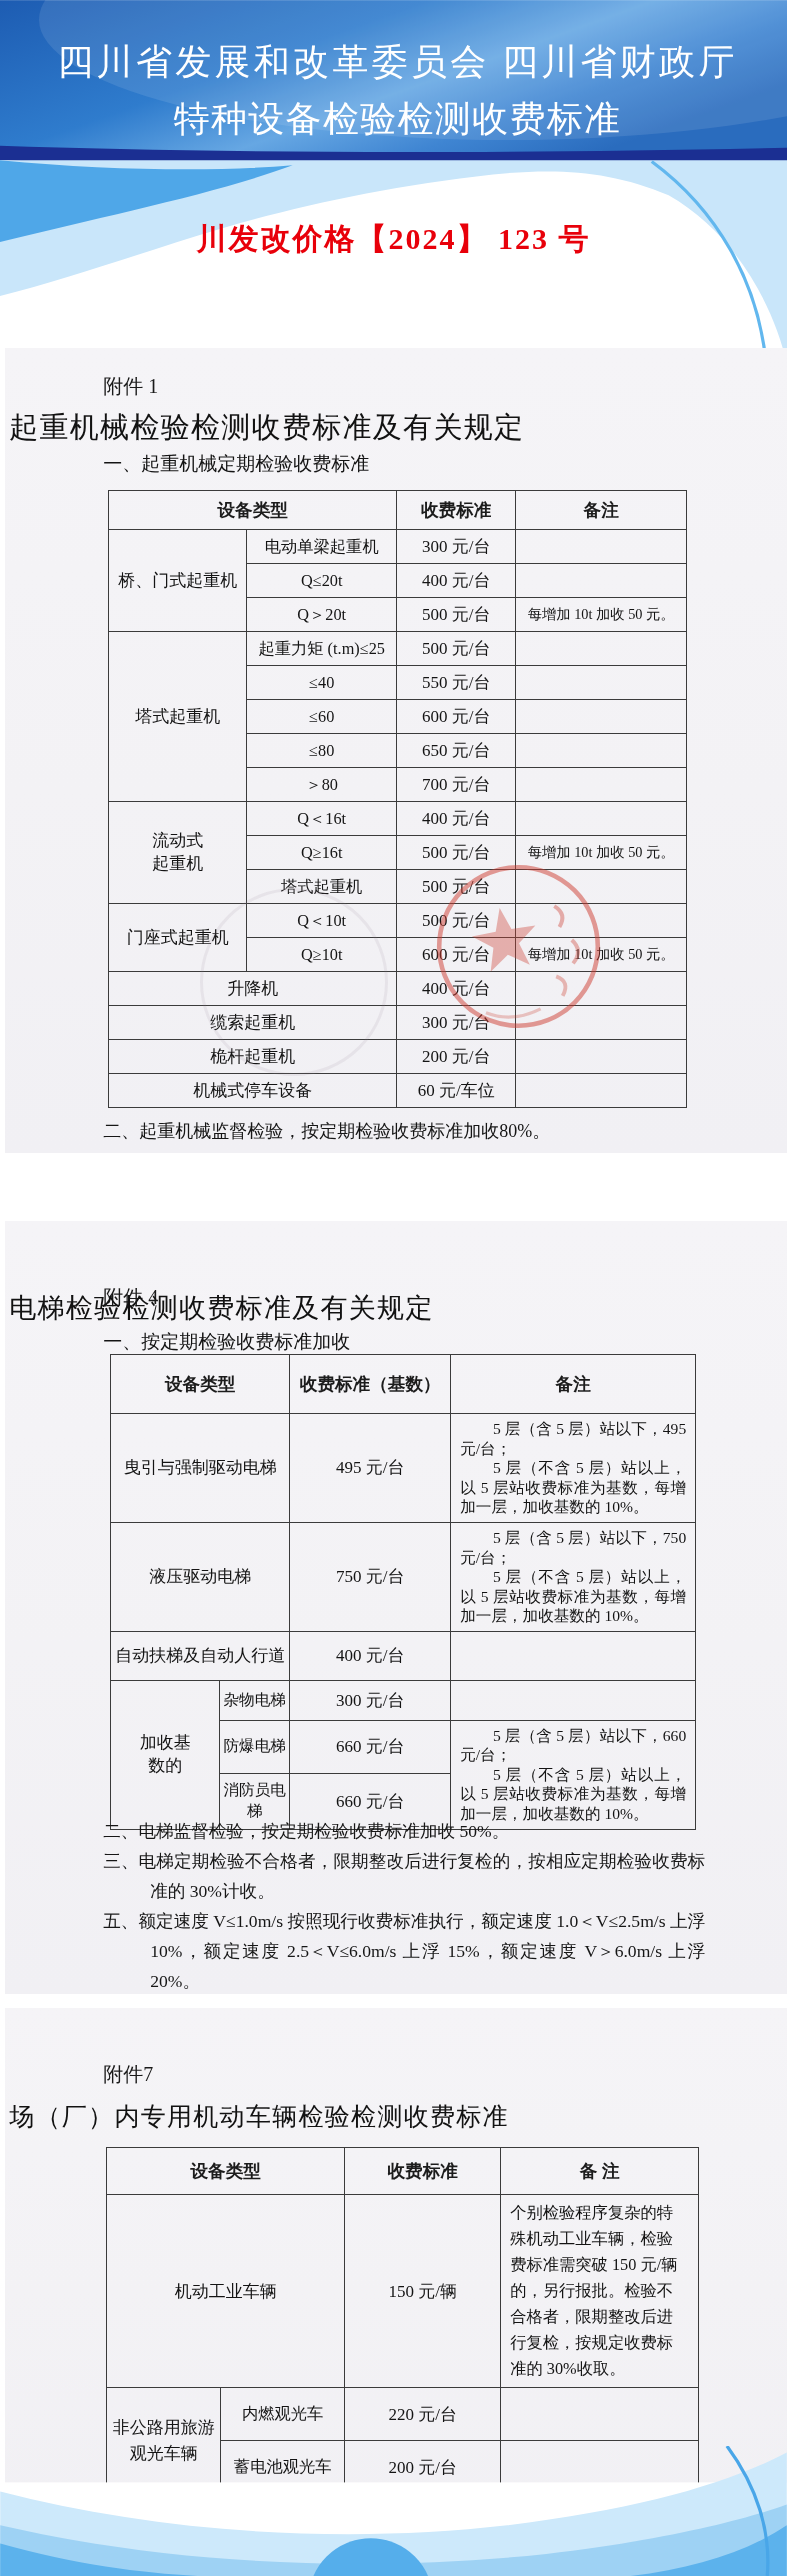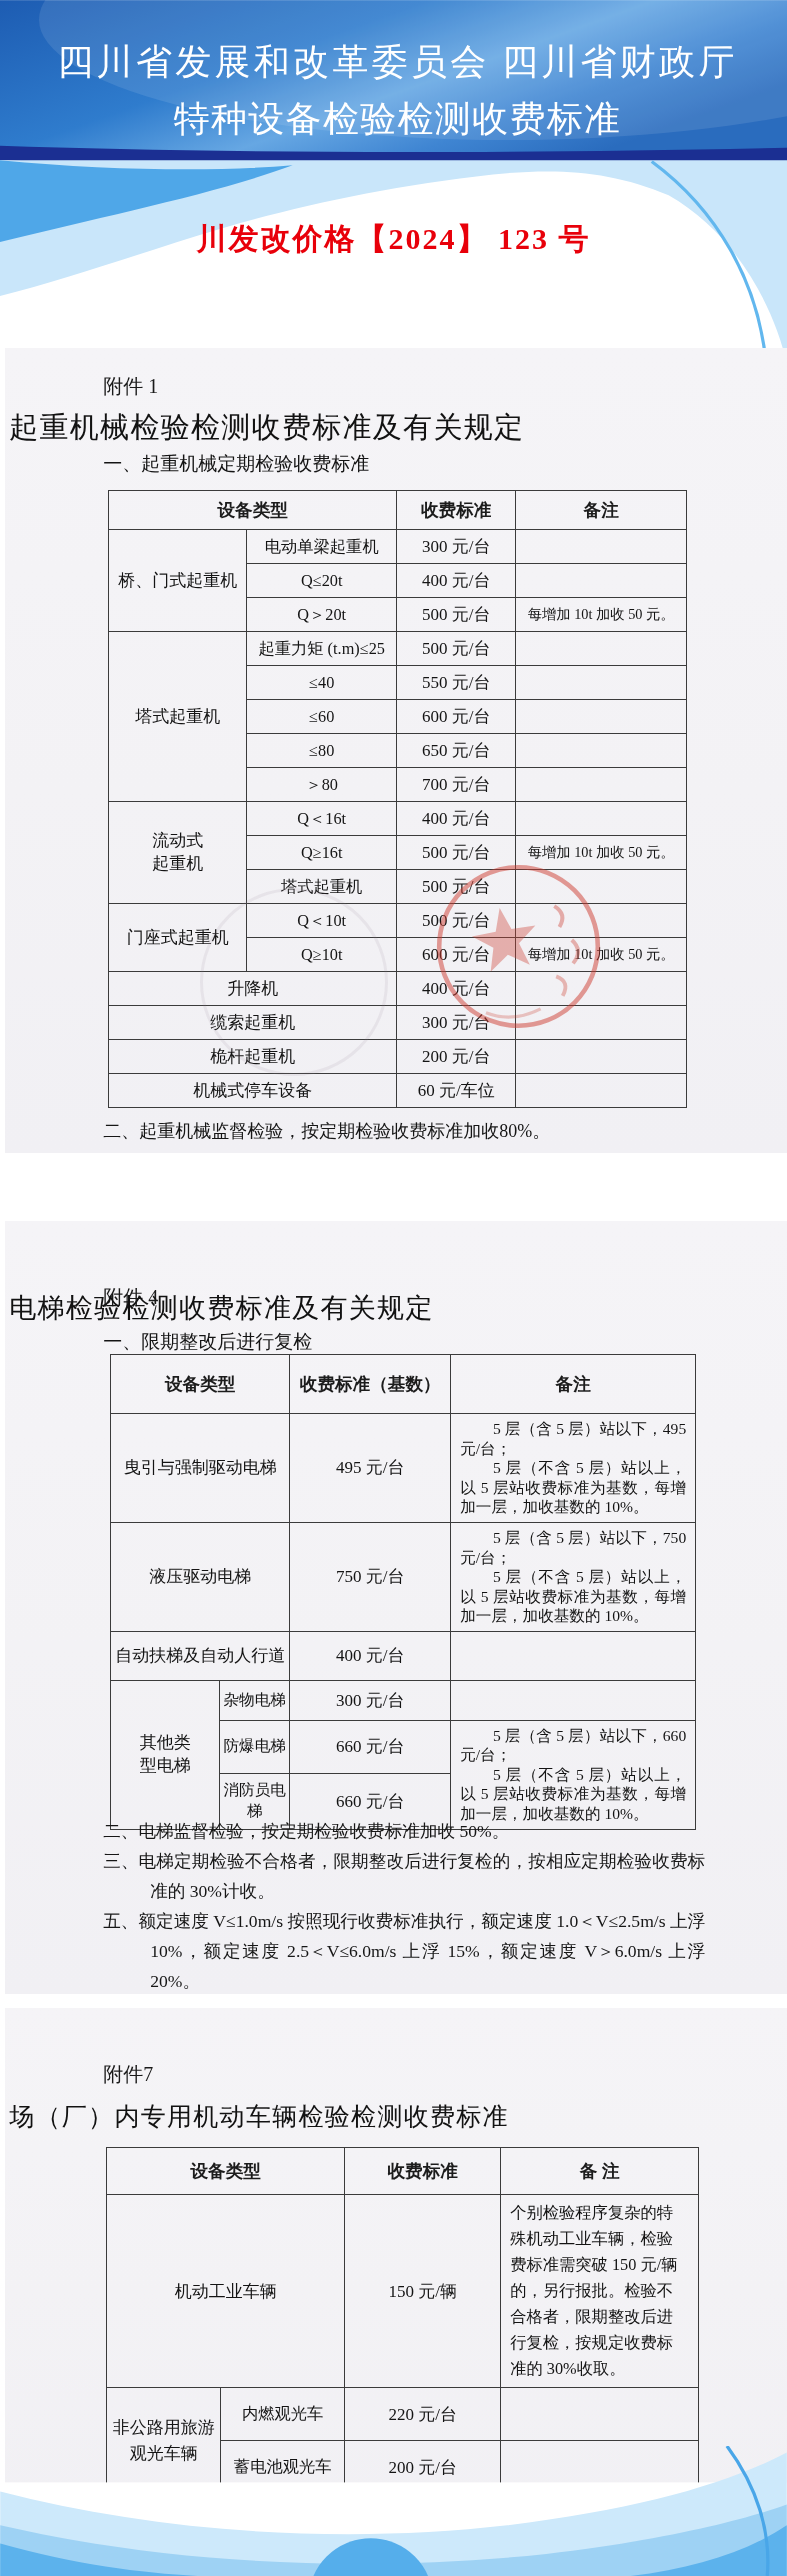--- a/index.html
+++ b/index.html
@@ -202,21 +202,21 @@
       <path d="M252,140 q18,16 2,36" fill="none" stroke="rgba(205,65,52,0.38)" stroke-width="6"></path>
       <path d="M228,196 q22,8 10,30" fill="none" stroke="rgba(205,65,52,0.35)" stroke-width="6"></path>
       <path d="M120,252 q40,16 84,-6" fill="none" stroke="rgba(205,65,52,0.28)" stroke-width="5"></path>
     </svg>
     <div class="stamp-faint"></div>
   </section>
 
   <section class="card card2">
     <div class="att-label" style="top:31px;margin-top:32px;">附件 4</div>
     <h2 class="doc-title" style="top:65px;font-size:27px;">电梯检验检测收费标准及有关规定</h2>
-    <div class="sec" style="top:108px;">一、限期整改后进行复检</div>
+    <div class="sec" style="top:108px;">一、按定期检验收费标准加收</div>
 
     <table class="tbl tbl2">
       <colgroup>
           <col style="width:109px">
           <col style="width:70px">
           <col style="width:161px">
           <col style="width:245px">
         </colgroup>
       <tbody>
           <tr style="height:59px">
@@ -240,21 +240,21 @@
           <p class="rp">5 层（不含 5 层）站以上，以 5 层站收费标准为基数，每增加一层，加收基数的 10%。</p>
         </td>
       </tr>
       <tr style="height:49px">
         <td colspan="2">自动扶梯及自动人行道</td>
         <td>400 元/台</td>
         <td class="n"></td>
       </tr>
       <tr style="height:40px">
         <td rowspan="3">
-              <span class="narrow">其他类型电梯</span>
+              <span class="narrow">加收基数的</span>
             </td>
         <td style="font-size:15.6px">杂物电梯</td>
         <td>300 元/台</td>
         <td class="n"></td>
       </tr>
       <tr style="height:49px">
         <td style="font-size:15.6px">防爆电梯</td>
         <td>660 元/台</td>
         <td class="n" rowspan="2">
           <p class="rp">5 层（含 5 层）站以下，660 元/台；</p>

